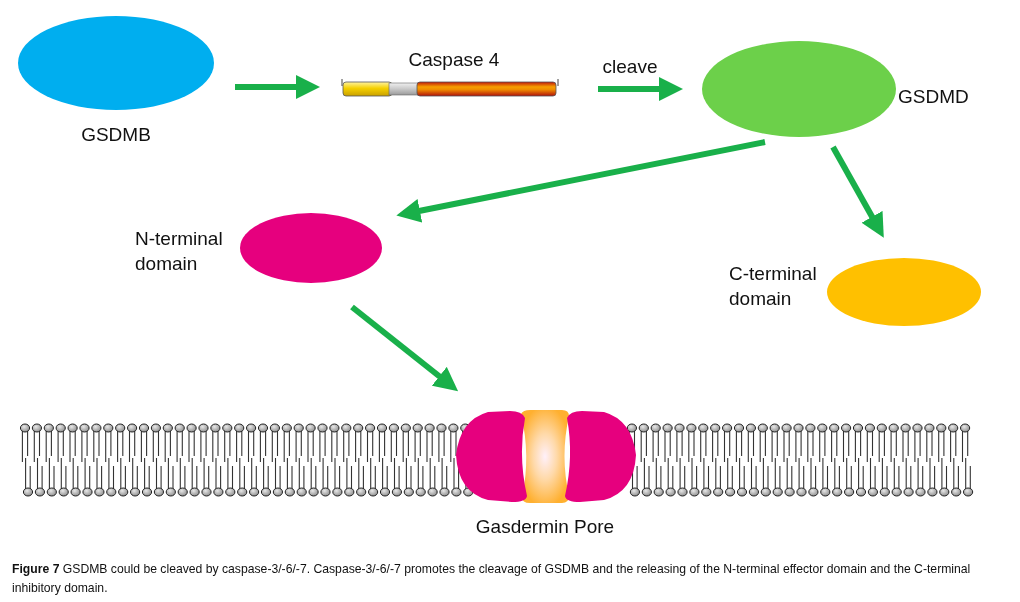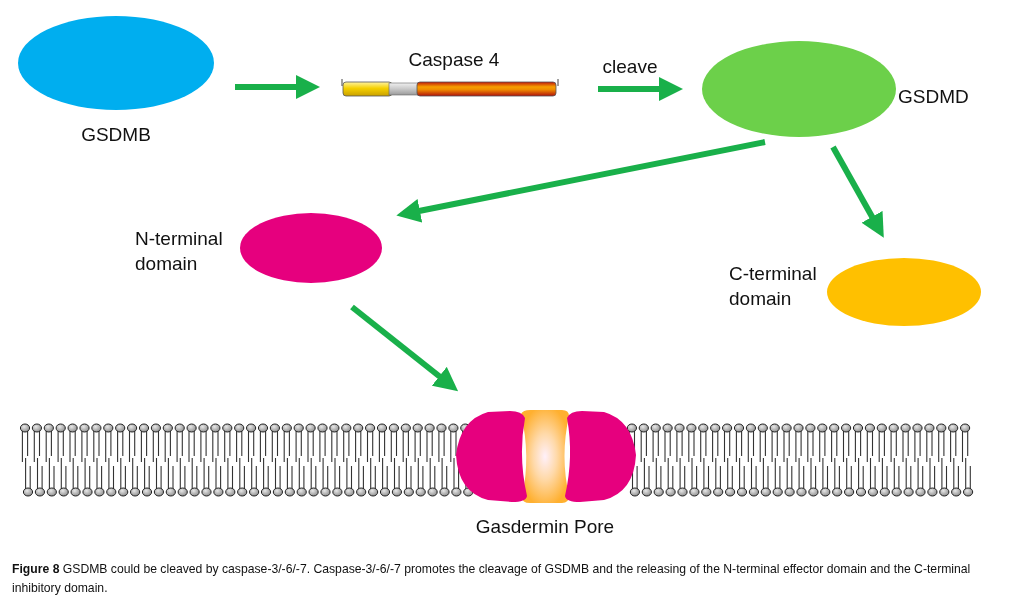--- a/index.html
+++ b/index.html
@@ -752,14 +752,14 @@
 
   <g>
     <path fill="url(#gradPore)" d="M521,414 Q523,410 530,410 L562,410 Q569,410 569,416 Q560,456 569,496 Q569,503 562,503 L530,503 Q522,503 522,497 Q531,456 521,414 Z"></path>
     <path d="M525,418 Q522,411 510,411 L488,412 Q460,420 456,455 Q458,492 488,500 L512,502 Q526,502 527,496 Q518,456 525,418 Z" fill="#e6007e"></path>
     <path d="M567,418 Q570,411 582,411 L604,412 Q632,420 636,455 Q634,492 604,500 L580,502 Q566,502 565,496 Q574,456 567,418 Z" fill="#e6007e"></path>
   </g>
   <text class="lbl" x="545" y="533" text-anchor="middle">Gasdermin Pore</text>
 </svg>
 
 <div class="caption">
-  <b>Figure 8</b><span> GSDMB could be cleaved by caspase-3/-6/-7. Caspase-3/-6/-7 promotes the cleavage of GSDMB and the releasing of the N-terminal effector domain and the C-terminal inhibitory domain.</span>
+  <b>Figure 7</b><span> GSDMB could be cleaved by caspase-3/-6/-7. Caspase-3/-6/-7 promotes the cleavage of GSDMB and the releasing of the N-terminal effector domain and the C-terminal inhibitory domain.</span>
 </div>
 
 </body></html>

